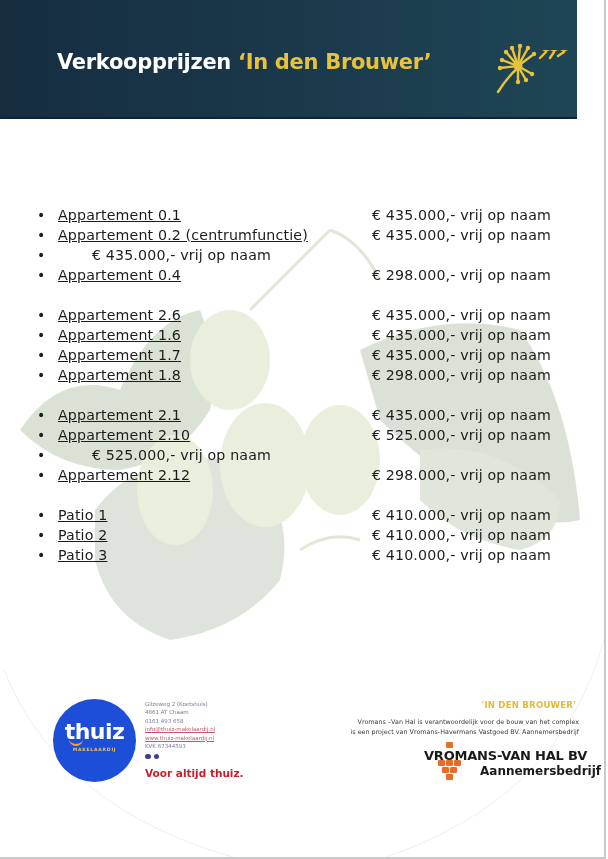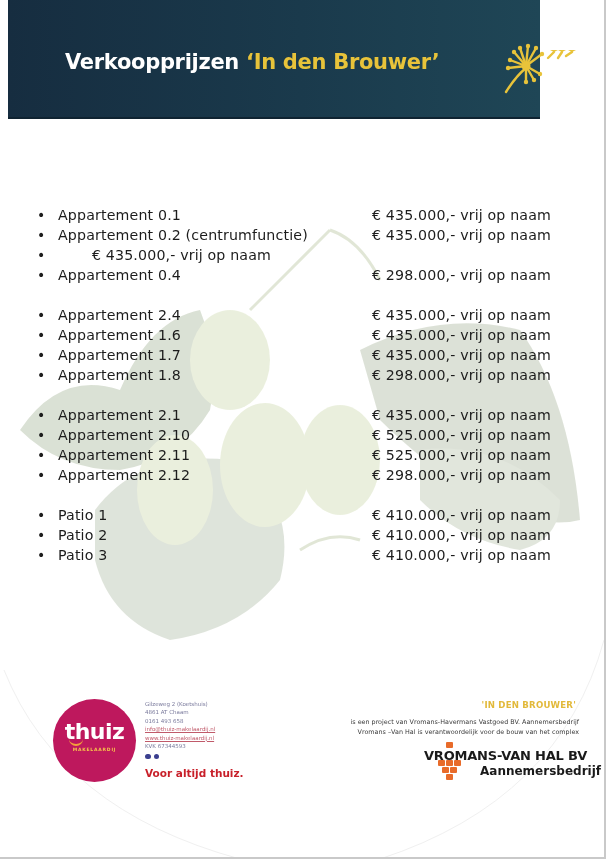--- a/index.html
+++ b/index.html
@@ -10,51 +10,52 @@
       position: relative;
     }
     .page {
       position: absolute; left: 0; top: 0; width: 604px; height: 857px;
       background: #ffffff;
       border-right: 2px solid #c9c9c9;
       border-bottom: 2px solid #c9c9c9;
       overflow: hidden;
     }
     .header {
-      position: absolute; left: 8px; top: 0; width: 532px; height: 117px;
+      position: absolute; left: 0; top: 0; width: 532px; height: 117px;
       background: linear-gradient(90deg, #162d40 0%, #1a3a4c 55%, #1f4656 100%);
       border-bottom: 2px solid #0f2331;
+      padding-left: 45px;
     }
     .header-title {
       position: absolute; left: 57px; top: 50px;
       font-family: "DejaVu Sans", sans-serif;
       font-weight: bold; font-size: 21px; letter-spacing: -0.3px;
       color: #ffffff; white-space: nowrap;
     }
     .header-title .accent { color: #e8c33a; }
     .dandelion { position: absolute; left: 492px; top: 38px; width: 76px; height: 58px; }
 
     
     .hop-bg { position: absolute; left: 0; top: 200px; width: 604px; height: 460px; opacity: 0.42; }
 
     .price-list {
       position: absolute; left: 34px; top: 205px; width: 520px;
       font-family: "DejaVu Sans", sans-serif; font-size: 14.2px; color: #1c1c1c;
     }
     .group { margin: 0 0 20px 0; padding: 0; list-style: none; }
     .row { display: flex; align-items: center; height: 20px; }
     .bullet { width: 24px; font-size: 14px; line-height: 20px; text-indent: 3px; }
-    .unit { width: 280px; white-space: nowrap; letter-spacing: 0.15px; }
+    .unit { width: 280px; white-space: nowrap; letter-spacing: 0.15px; text-decoration: underline; }
     .price { white-space: nowrap; letter-spacing: 0.15px; margin-left: 34px; }
 
     
     .footer-arc { position: absolute; left: 0; top: 560px; width: 604px; height: 299px; }
     .thuiz-logo {
       position: absolute; left: 53px; top: 699px; width: 83px; height: 83px;
-      border-radius: 50%; background: #be185d;
+      border-radius: 50%; background: #1d4ed8;
     }
     .thuiz-word {
       position: absolute; left: 0; top: 20px; width: 83px; text-align: center;
       color: #ffffff; font-weight: bold; font-size: 22px; letter-spacing: -0.5px;
     }
     .thuiz-sub {
       position: absolute; left: 0; top: 48px; width: 83px; text-align: center;
       color: #f6c34a; font-size: 4.5px; letter-spacing: 0.8px; font-weight: bold;
     }
     .thuiz-smile {
@@ -176,21 +177,21 @@
         </li>
         <li class="row">
           <span class="bullet">•</span>
           <span class="unit">Appartement 0.4</span>
           <span class="price">€ 298.000,- vrij op naam</span>
         </li>
       </ul>
       <ul class="group">
         <li class="row">
           <span class="bullet">•</span>
-          <span class="unit">Appartement 2.4</span>
+          <span class="unit">Appartement 2.6</span>
           <span class="price">€ 435.000,- vrij op naam</span>
         </li>
         <li class="row">
           <span class="bullet">•</span>
           <span class="unit">Appartement 1.6</span>
           <span class="price">€ 435.000,- vrij op naam</span>
         </li>
         <li class="row">
           <span class="bullet">•</span>
           <span class="unit">Appartement 1.7</span>
@@ -208,21 +209,20 @@
           <span class="unit">Appartement 2.1</span>
           <span class="price">€ 435.000,- vrij op naam</span>
         </li>
         <li class="row">
           <span class="bullet">•</span>
           <span class="unit">Appartement 2.10</span>
           <span class="price">€ 525.000,- vrij op naam</span>
         </li>
         <li class="row">
           <span class="bullet">•</span>
-          <span class="unit">Appartement 2.11</span>
           <span class="price">€ 525.000,- vrij op naam</span>
         </li>
         <li class="row">
           <span class="bullet">•</span>
           <span class="unit">Appartement 2.12</span>
           <span class="price">€ 298.000,- vrij op naam</span>
         </li>
       </ul>
       <ul class="group">
         <li class="row">
@@ -262,22 +262,22 @@
     <div>KVK 67344593</div>
     <div class="social">
       <span></span>
       <span></span>
     </div>
   </div>
   <div class="slogan">Voor altijd thuiz.</div>
 
   <div class="project-title">'IN DEN BROUWER'</div>
   <div class="project-desc">
+    <div>Vromans –Van Hal is verantwoordelijk voor de bouw van het complex</div>
     <div>is een project van Vromans-Havermans Vastgoed BV. Aannemersbedrijf</div>
-    <div>Vromans –Van Hal is verantwoordelijk voor de bouw van het complex</div>
   </div>
 
   <div class="vromans">
     <div class="brick" style="left:28px;top:0px;"></div>
     <div class="brick" style="left:20px;top:18px;"></div>
     <div class="brick" style="left:28px;top:18px;"></div>
     <div class="brick" style="left:36px;top:18px;"></div>
     <div class="brick" style="left:24px;top:25px;"></div>
     <div class="brick" style="left:32px;top:25px;"></div>
     <div class="brick" style="left:28px;top:32px;"></div>

